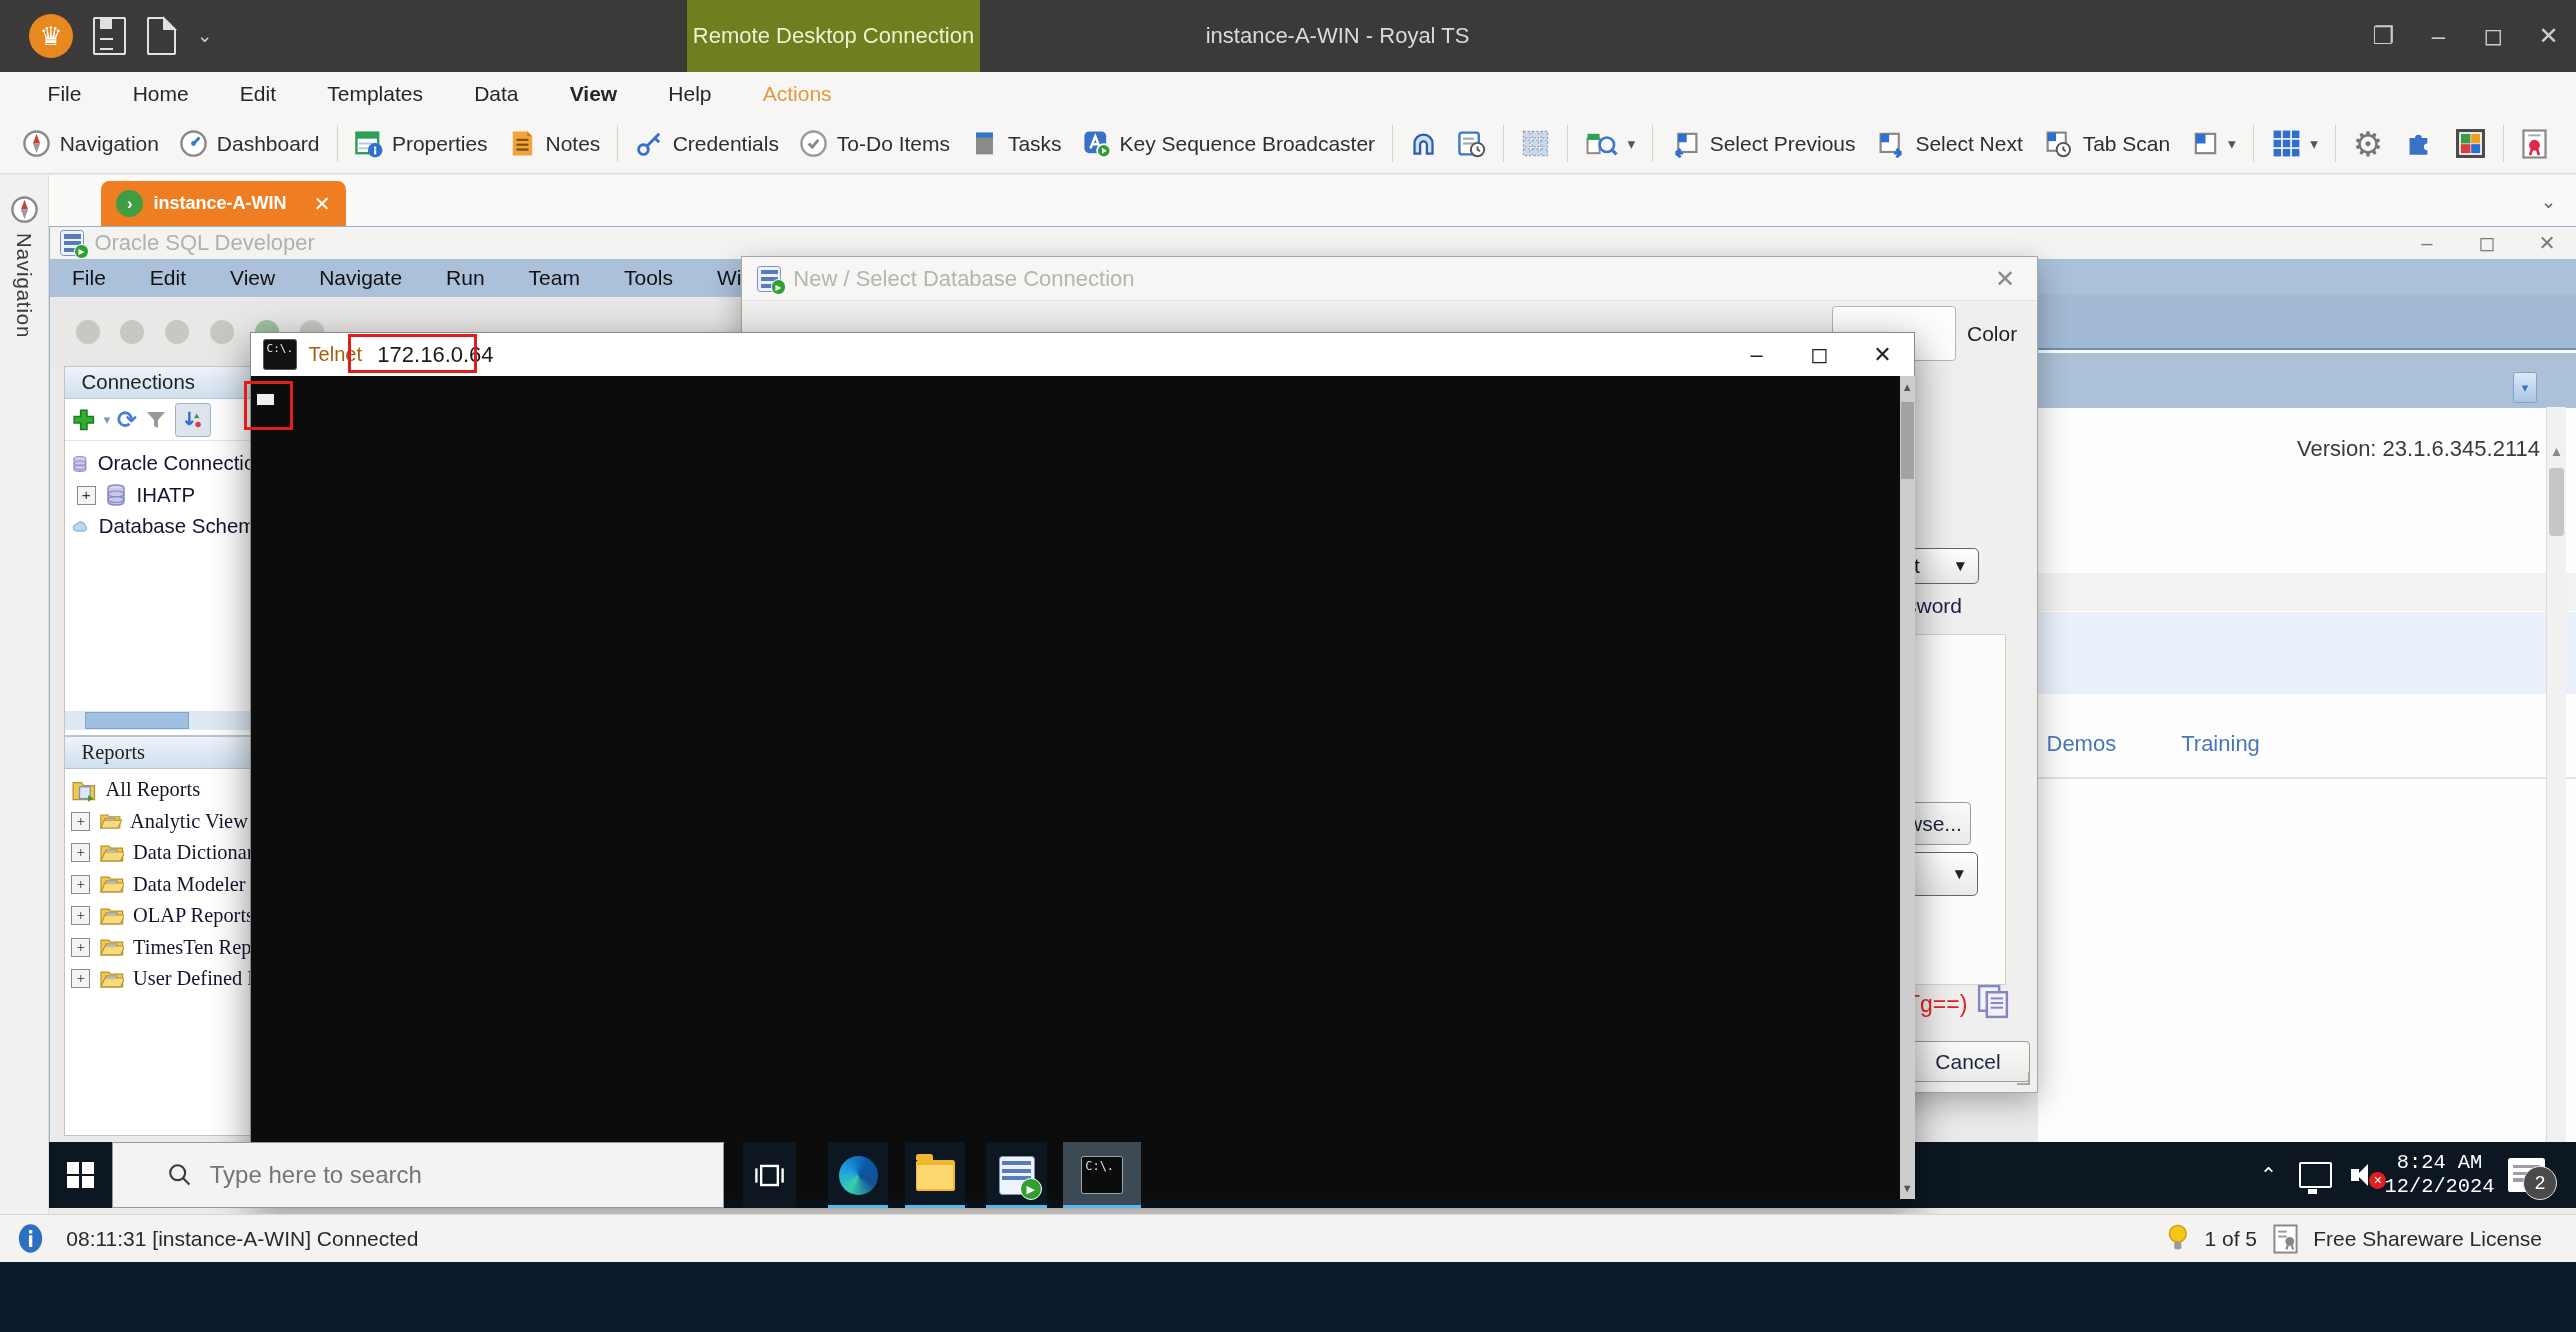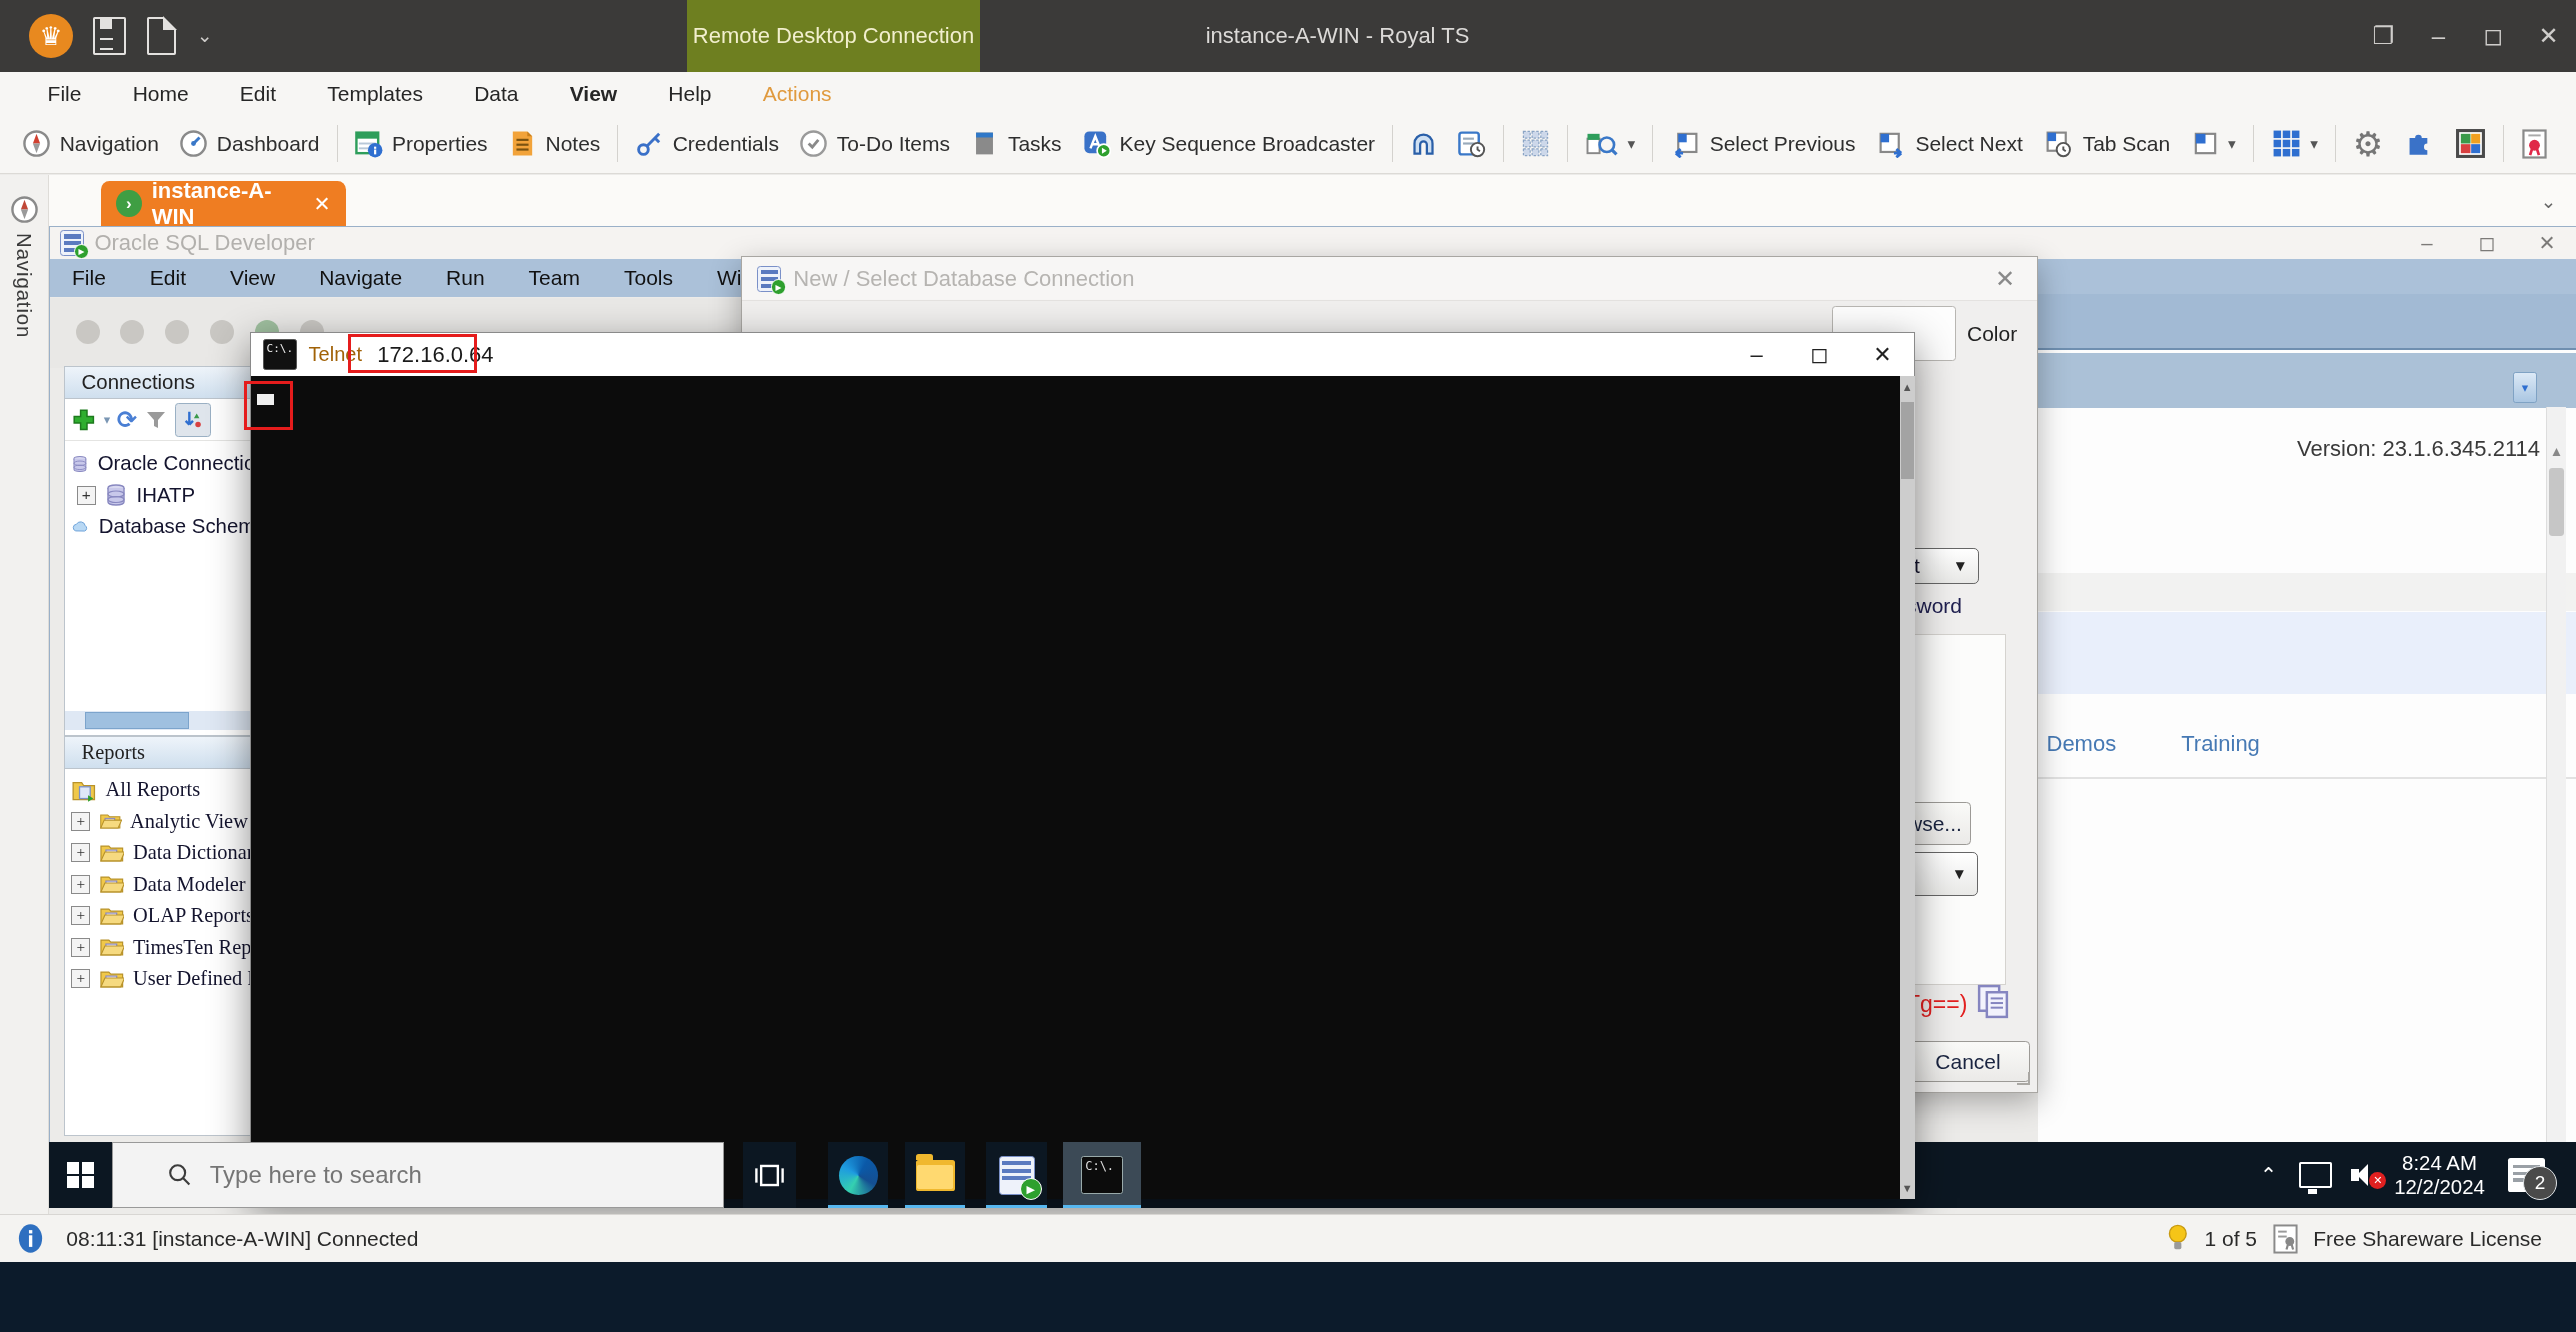--- a/index.html
+++ b/index.html
@@ -87,21 +87,21 @@
   .winlogo{display:grid;grid-template-columns:12px 12px;grid-template-rows:12px 12px;gap:2.6px;}
   .winlogo div{background:#fff;}
   .edge-ic{width:39px;height:39px;border-radius:50%;background:conic-gradient(from 210deg,#35d0b0,#1e9be0,#0a59a8,#144f92,#35d0b0);}
   .folder-ic{width:39px;height:31px;background:#f0b82e;border-radius:2.6px;position:relative;}
   .folder-ic:before{content:"";position:absolute;left:0;top:-6px;width:17px;height:6.8px;background:#f0b82e;border-radius:2.6px 2.6px 0 0;}
   .folder-ic:after{content:"";position:absolute;left:1.7px;top:5.1px;width:36px;height:24px;background:#ffd970;border-radius:1.7px;}
   .sqldev-ic{width:34px;height:37px;background:#eef2fa;border:1.7px solid #7a90c8;border-radius:3.4px;position:relative;}
   .sqldev-ic i{position:absolute;left:2.6px;right:2.6px;height:4.3px;background:#5a7ac0;}
   .sqldev-ic .g{position:absolute;right:-8.5px;bottom:-6.8px;width:20.4px;height:20.4px;border-radius:50%;background:#2ea02e;border:1.7px solid #fff;color:#fff;font-size:11px;font-style:normal;display:flex;align-items:center;justify-content:center;}
   .ul-accent{position:absolute;height:3.4px;background:#57b7ef;z-index:41;}
-  .tray-txt{color:#fff;font-size:20.4px;line-height:24px;text-align:center;}
+  .tray-txt{color:#fff;font-size:20.4px;line-height:24px;text-align:center;font-family:Liberation Mono, monospace;}
   .notif-ic{width:37px;height:34px;background:#fff;border-radius:2.6px;position:relative;}
   .notif-ic i{position:absolute;left:5.1px;height:3.4px;background:#9aa0a6;right:5.1px;}
   .notif-badge{position:absolute;width:32px;height:32px;border-radius:50%;background:#4a4a4a;border:1.7px solid #dfe3e6;color:#fff;font-size:19px;display:flex;align-items:center;justify-content:center;}
   .statusbar{left:0;top:1214px;width:2576px;height:48px;background:#f4f3f1;border-top:0.9px solid #d8d6d3;z-index:45;display:flex;align-items:center;font-size:21px;color:#2a2a2a;}
   .htb{left:0;top:1262px;width:2576px;height:71px;background:#0c1b2b;z-index:45;}
   .speaker{position:relative;width:29px;height:25.6px;}
   .spk-body{position:absolute;left:0;top:6.8px;width:8.5px;height:12px;background:#fff;}
   .spk-cone{position:absolute;left:6.8px;top:1.7px;border:11px solid transparent;border-right-color:#fff;border-left-width:0;}
   .spk-x{position:absolute;right:-6.8px;bottom:-1.7px;width:17px;height:17px;border-radius:50%;background:#e02020;color:#fff;font-size:11px;display:flex;align-items:center;justify-content:center;}
   .monitor-ic{width:29px;height:22px;border:2.6px solid #fff;border-radius:1.7px;position:relative;}
@@ -331,21 +331,21 @@
           <circle cx="11" cy="14" r="4.4" fill="#e02848"></circle>
           <path d="M9 17 l-1.6 5 M13 17 l1.6 5" stroke="#e02848" stroke-width="2.2"></path>
         </svg>
     </div>
     <div class="ab" style="right:17px;top:124px;width:95px;height:41px;background:#e7e5e2;border-radius:5.1px;display:flex;align-items:center;justify-content:center;color:#555;font-size:19px;">⌄</div>
   </div>
 
   <div class="ab tabstrip"></div>
   <div class="ab orange-tab">
     <div class="ses-ic">›</div>
-    <span style="font-size:22px;font-weight:bold;">instance-A-WIN</span>
+    <span style="font-size:18px;font-weight:bold;">instance-A-WIN</span>
     <span style="margin-left:auto;font-size:20.4px;">✕</span>
   </div>
   <div class="ab" style="left:2527px;top:184px;width:43px;height:34px;display:flex;align-items:center;justify-content:center;color:#666;font-size:19px;">⌄</div>
 
   <div class="ab rail">
     <svg class="ab svgi" style="left:10.2px;top:20.4px;" width="29" height="29" viewBox="0 0 24 24">
         <circle cx="12" cy="12" r="10" fill="#fff" stroke="#8a8a8a" stroke-width="2"></circle>
         <path d="M12 4 L15 12 L9 12 Z" fill="#c04838"></path>
         <path d="M15 12 L12 20 L9 12 Z" fill="#9a9a9a"></path>
       </svg>

